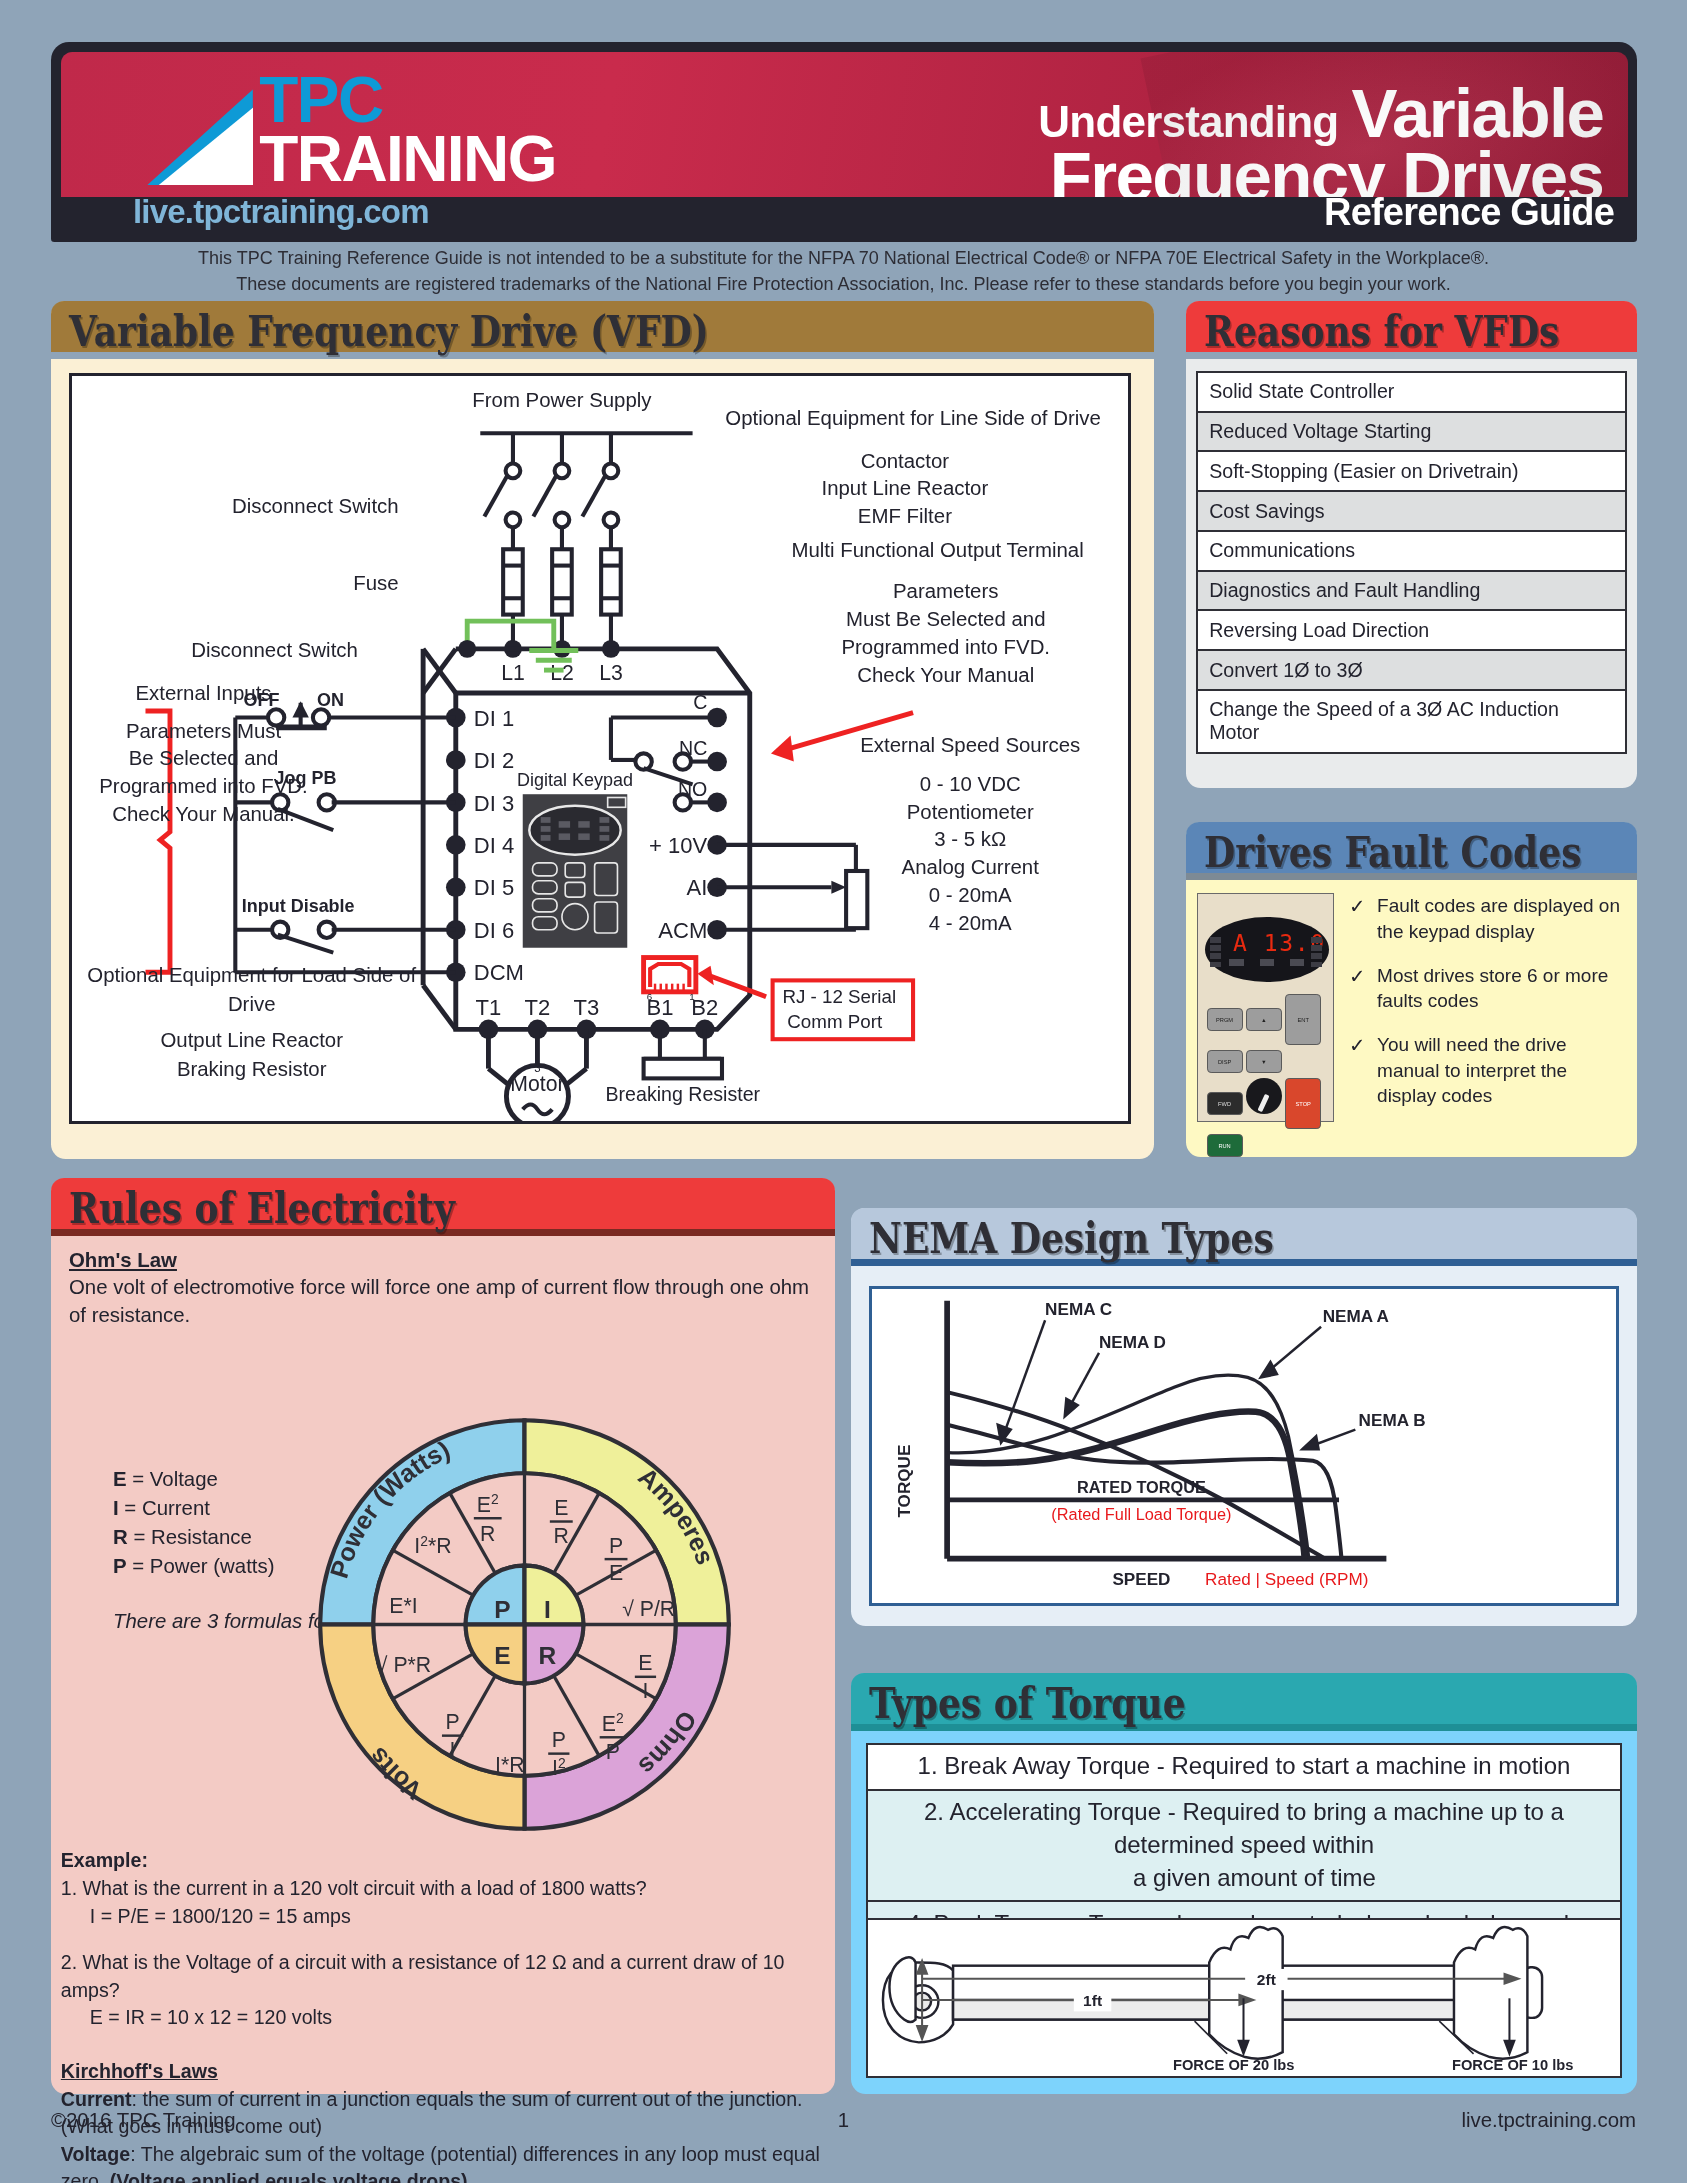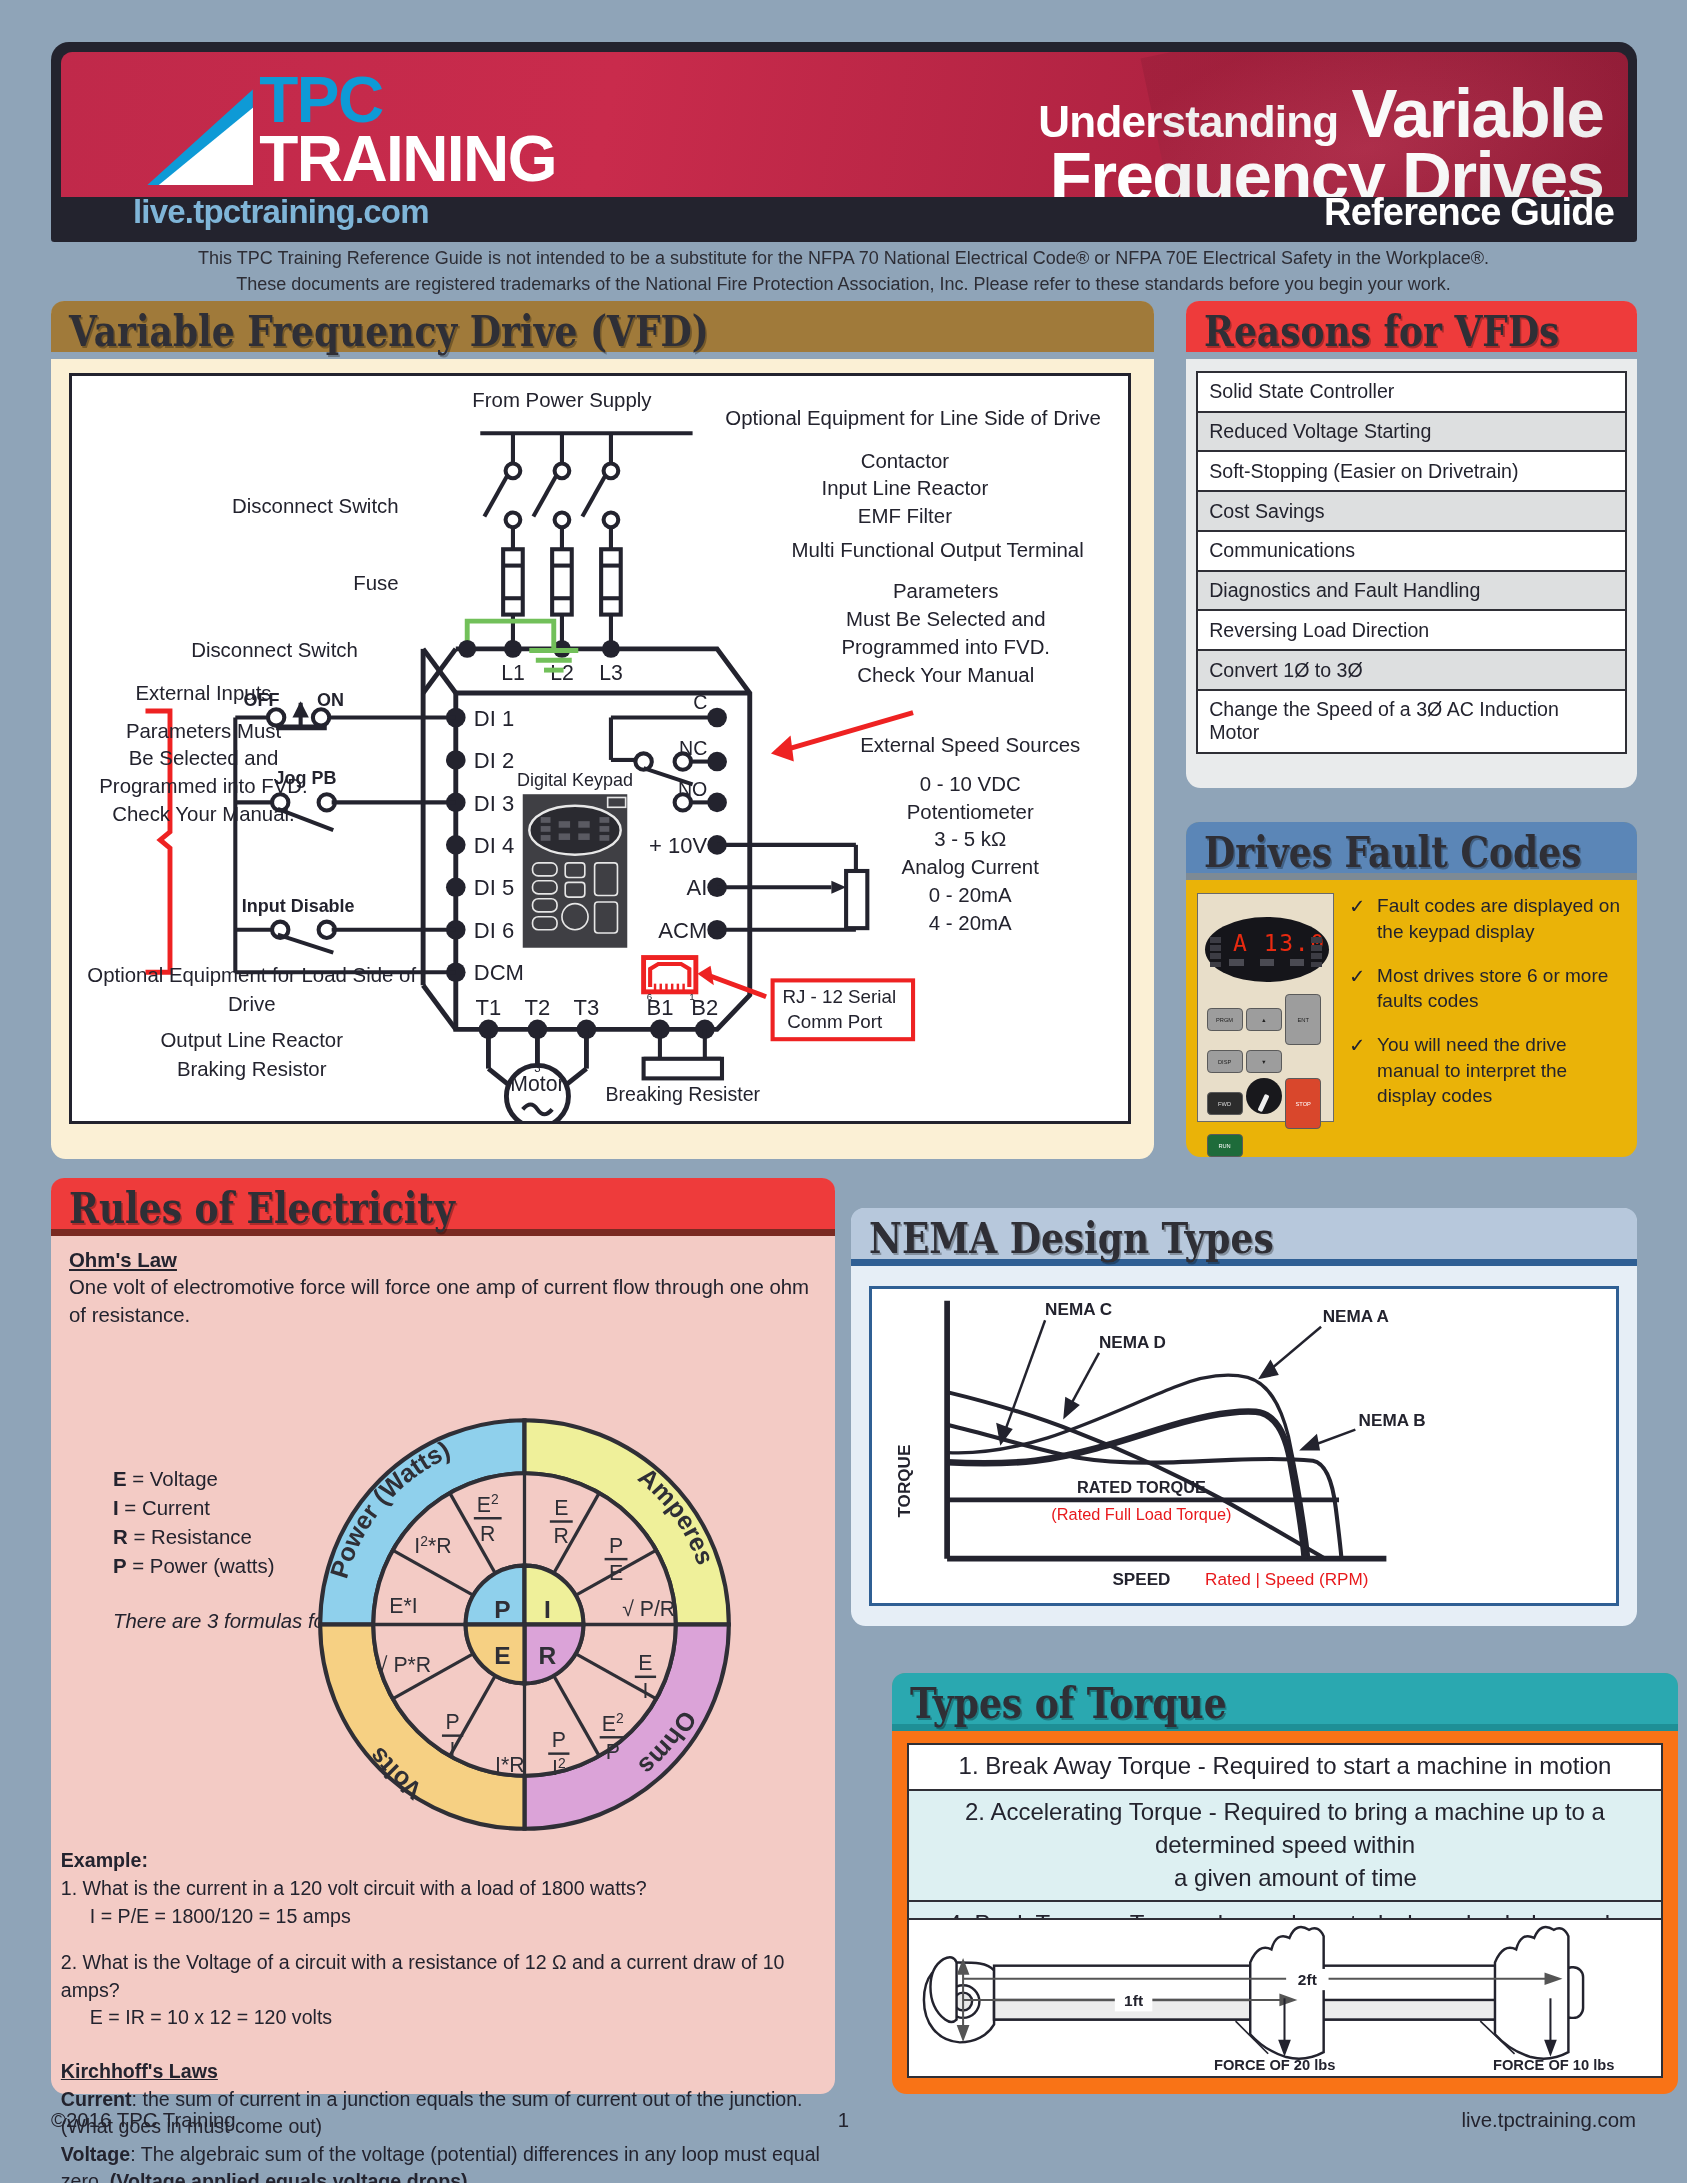--- a/index.html
+++ b/index.html
@@ -73,21 +73,21 @@
   #reasons-panel { left:1186px; top:301px; width:451px; height:487px; background:#e9ebec; }
   #reasons-panel .panel-head { background:#ee3b3b; height:51px; }
   #reasons-panel .panel-rule { background:#8fa4b8; }
   .reason-list { margin:11.4px 9.8px 0 9.8px; border:2.5px solid #2f2f36; }
   .reason-row { border-bottom:2.5px solid #2f2f36; padding:7.4px 11.4px; font-size:19.6px; color:#23232e; }
   .reason-row:last-child { border-bottom:none; }
   .reason-row.alt { background:#dddfe0; }
   .reason-row.white { background:#ffffff; }
 
   
-  #fault-panel { left:1186px; top:822px; width:451px; height:335px; background:#eab308; }
+  #fault-panel { left:1186px; top:822px; width:451px; height:335px; background:#fef9c3; }
   #fault-panel .panel-head { background:#5b86b7; height:51px; }
   #fault-panel .panel-rule { background:#7d8a95; }
   .fault-body { display:flex; padding:13px 11.4px 0 11.4px; }
   .keypad-photo { width:137px; height:229px; border:1.6px solid #6a6a6a; background:#e8dec9; position:relative; flex:none; }
   .kp-oval { position:absolute; left:6.5px; top:23px; width:124px; height:65px; background:#15151a; border-radius:50%; }
   .kp-disp { position:absolute; left:28px; top:13px; font-family:"DejaVu Sans Mono", monospace; font-size:23px; color:#e82a10; letter-spacing:1.6px; }
   .kp-leds-l { position:absolute; left:4.9px; top:19.6px; width:13px; height:36px; }
   .kp-leds-l i, .kp-leds-r i { display:block; width:11.4px; height:5.7px; background:#3c3c44; margin-bottom:2.5px; }
   .kp-leds-r { position:absolute; right:4.9px; top:19.6px; width:13px; height:36px; }
   .kp-minirow { position:absolute; left:24.5px; top:42px; width:75px; display:flex; justify-content:space-between;}
@@ -124,21 +124,21 @@
   
   #ohm-wheel { position:absolute; left:261px; top:176px; width:425px; height:425px; }
 
   
   #nema-panel { left:851px; top:1178px; width:786px; height:418px; background:#e6eef6;margin-top:30px; }
   #nema-panel .panel-head { background:#b7c8dc; height:51px; }
   #nema-panel .panel-rule { background:#2f5f94; }
   #nema-chart-box { position:absolute; left:18px; top:78px; width:750px; height:320px; background:#ffffff; border:3.3px solid #2f5f94; }
 
   
-  #torque-panel { left:892px; top:1673px; width:786px; height:421px; background:#f97316; }
+  #torque-panel { left:851px; top:1673px; width:786px; height:421px; background:#7dd3fc; }
   #torque-panel .panel-head { background:#2aa8b0; height:51px; }
   #torque-panel .panel-rule { background:#1e8f96; }
   .torque-list { margin:11.4px 14.7px 0 14.7px; border:2.5px solid #2f2f36; }
   .torque-row { border-bottom:2.5px solid #2f2f36; padding:5.7px 9.8px; font-size:24px; color:#23232e; line-height:1.36;text-align:center; }
   .torque-row:last-child { border-bottom:none; }
   .torque-row.alt { background:#ddf0f2; }
   .torque-row.white { background:#ffffff; }
   .torque-row .cont { display:block; padding-left:21px; }
   #wrench-box { position:absolute; left:14.7px; top:245px; width:756px; height:160px; background:#ffffff; border:2.5px solid #2f2f36; }
 

